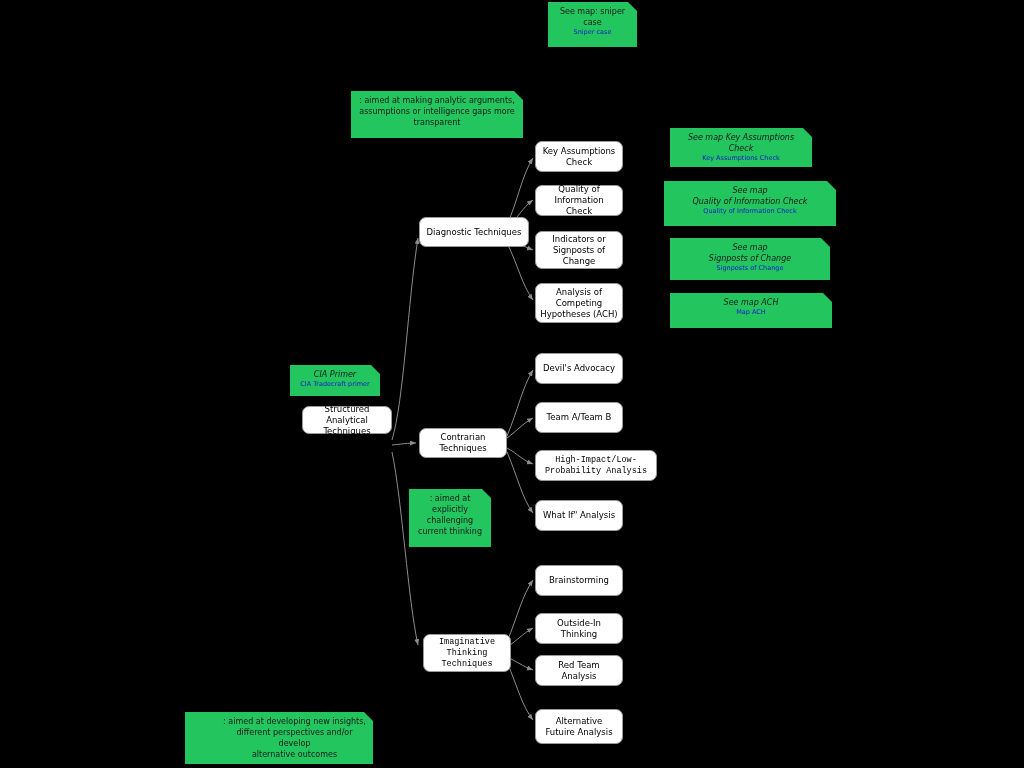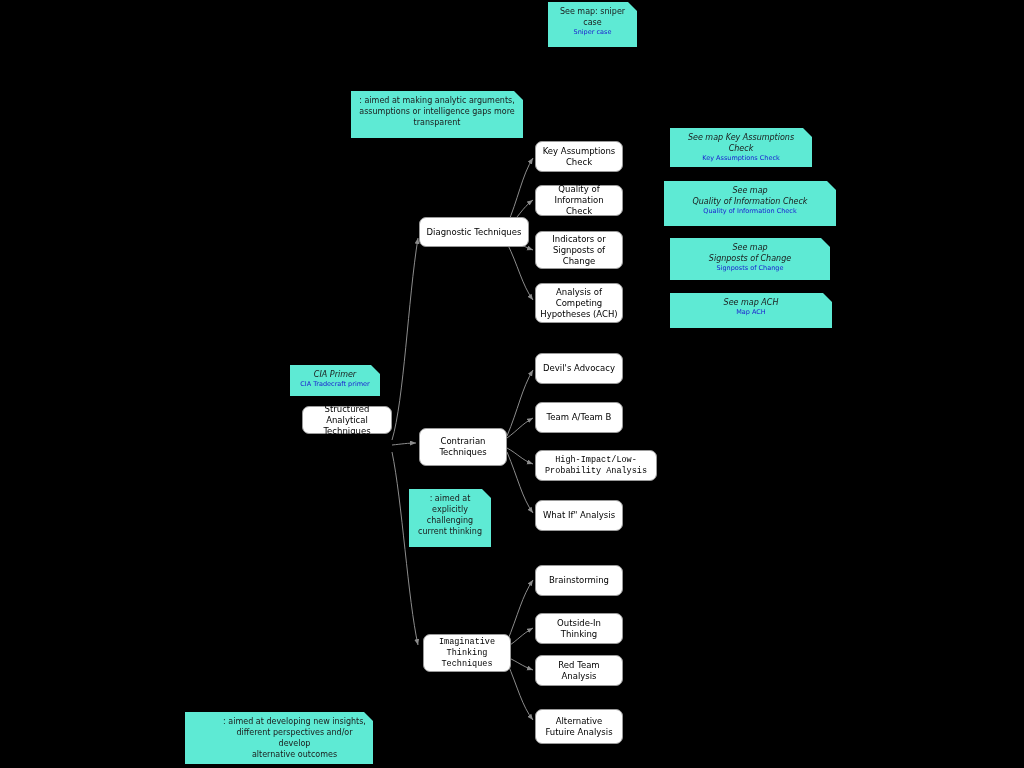--- a/index.html
+++ b/index.html
@@ -33,21 +33,21 @@
     display: flex;
     align-items: center;
     justify-content: center;
     text-align: center;
     font-size: 8.5px;
     line-height: 11px;
     padding: 2px 4px;
   }
   .note {
     position: absolute;
-    background: #5eead4;
+    background: #22c55e;
     color: #1a1a1a;
     box-sizing: border-box;
     font-size: 8px;
     line-height: 11px;
     text-align: center;
     padding: 4px 6px 4px 6px;
     border: none;
   }
   .note .fold {
     position: absolute;
@@ -106,21 +106,21 @@
     </g>
   </svg>
 
   <div id="nodes-layer">
       <div class="node" style="left: 302px; top: 406px; width: 90px; height: 28px;">
         <span>Structured Analytical Techniques</span>
       </div>
       <div class="node" style="left: 419px; top: 217px; width: 110px; height: 30px;">
         <span>Diagnostic Techniques</span>
       </div>
-      <div class="node" style="left: 419px; top: 428px; width: 88px; height: 38px;">
+      <div class="node" style="left: 419px; top: 428px; width: 88px; height: 30px;">
         <span>Contrarian Techniques</span>
       </div>
       <div class="node" style="left: 423px; top: 634px; width: 88px; height: 38px; font-family: Liberation Mono, monospace;">
         <span>Imaginative Thinking Techniques</span>
       </div>
       <div class="node" style="left: 535px; top: 141px; width: 88px; height: 31px;">
         <span>Key Assumptions Check</span>
       </div>
       <div class="node" style="left: 535px; top: 185px; width: 88px; height: 31px;">
         <span>Quality of Information Check</span>

